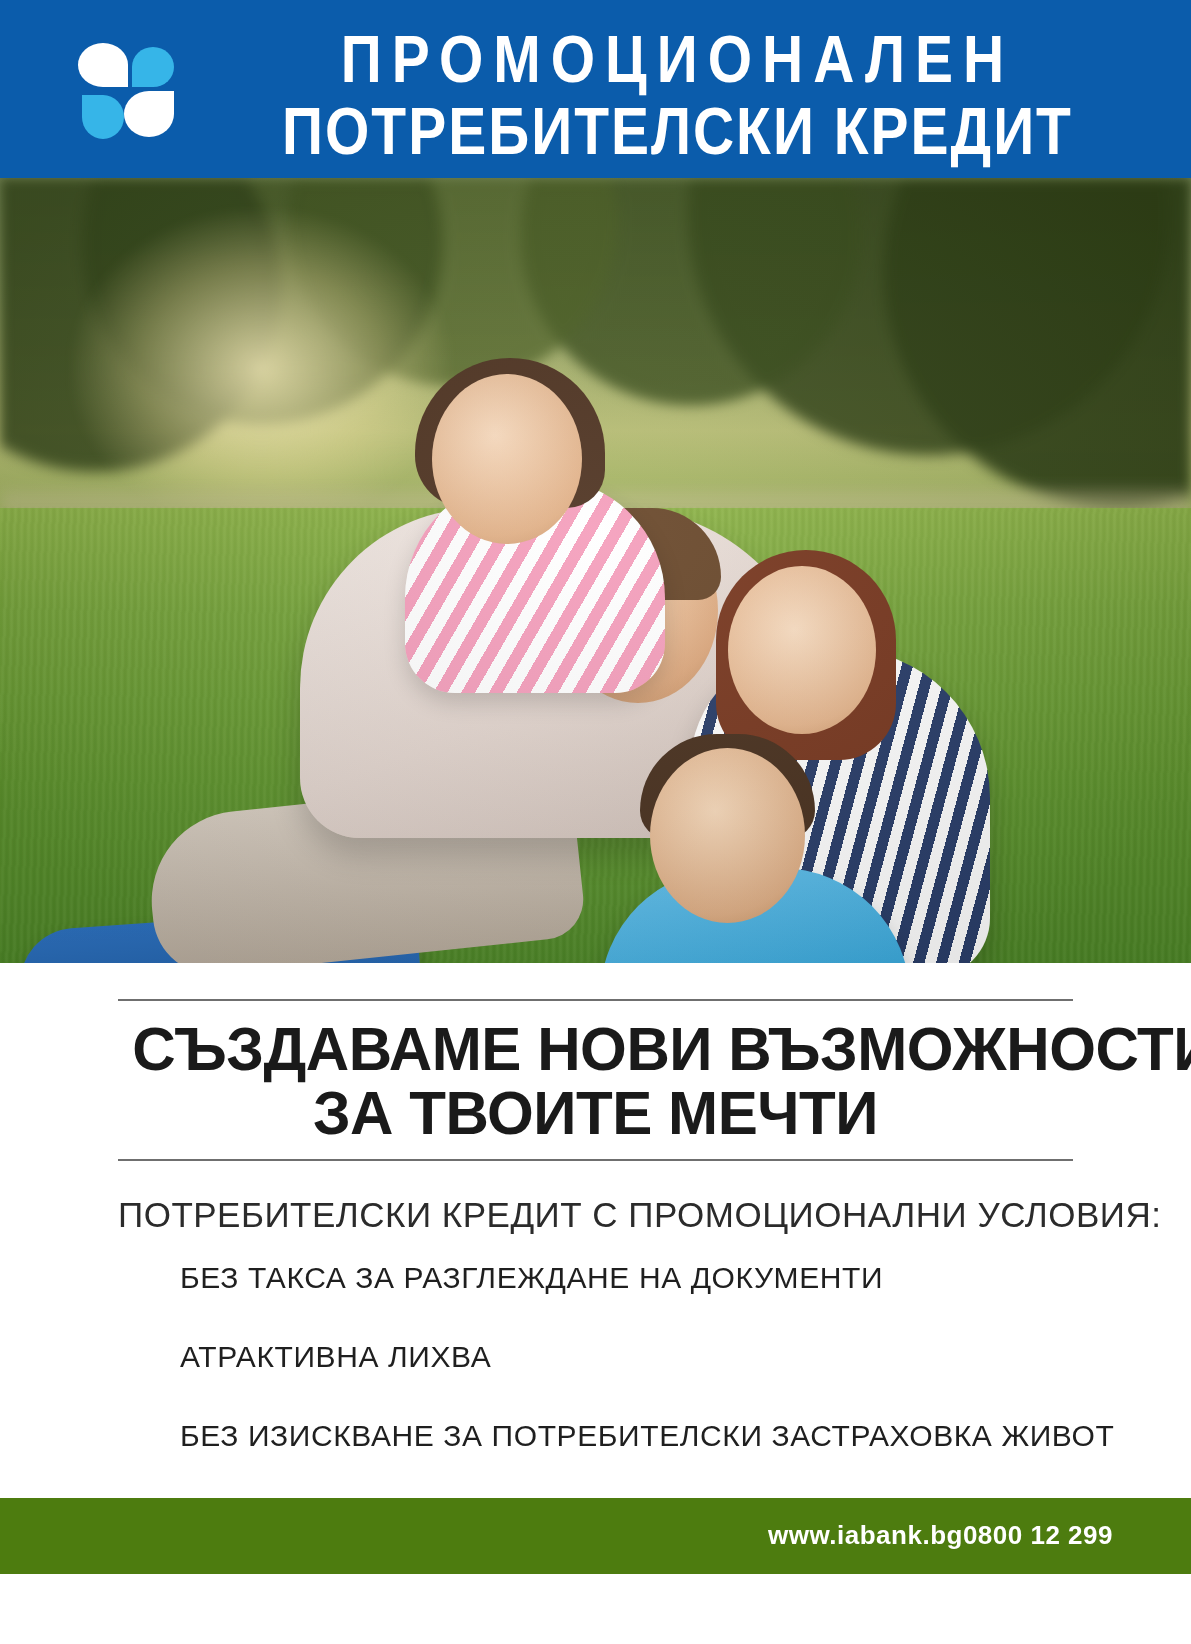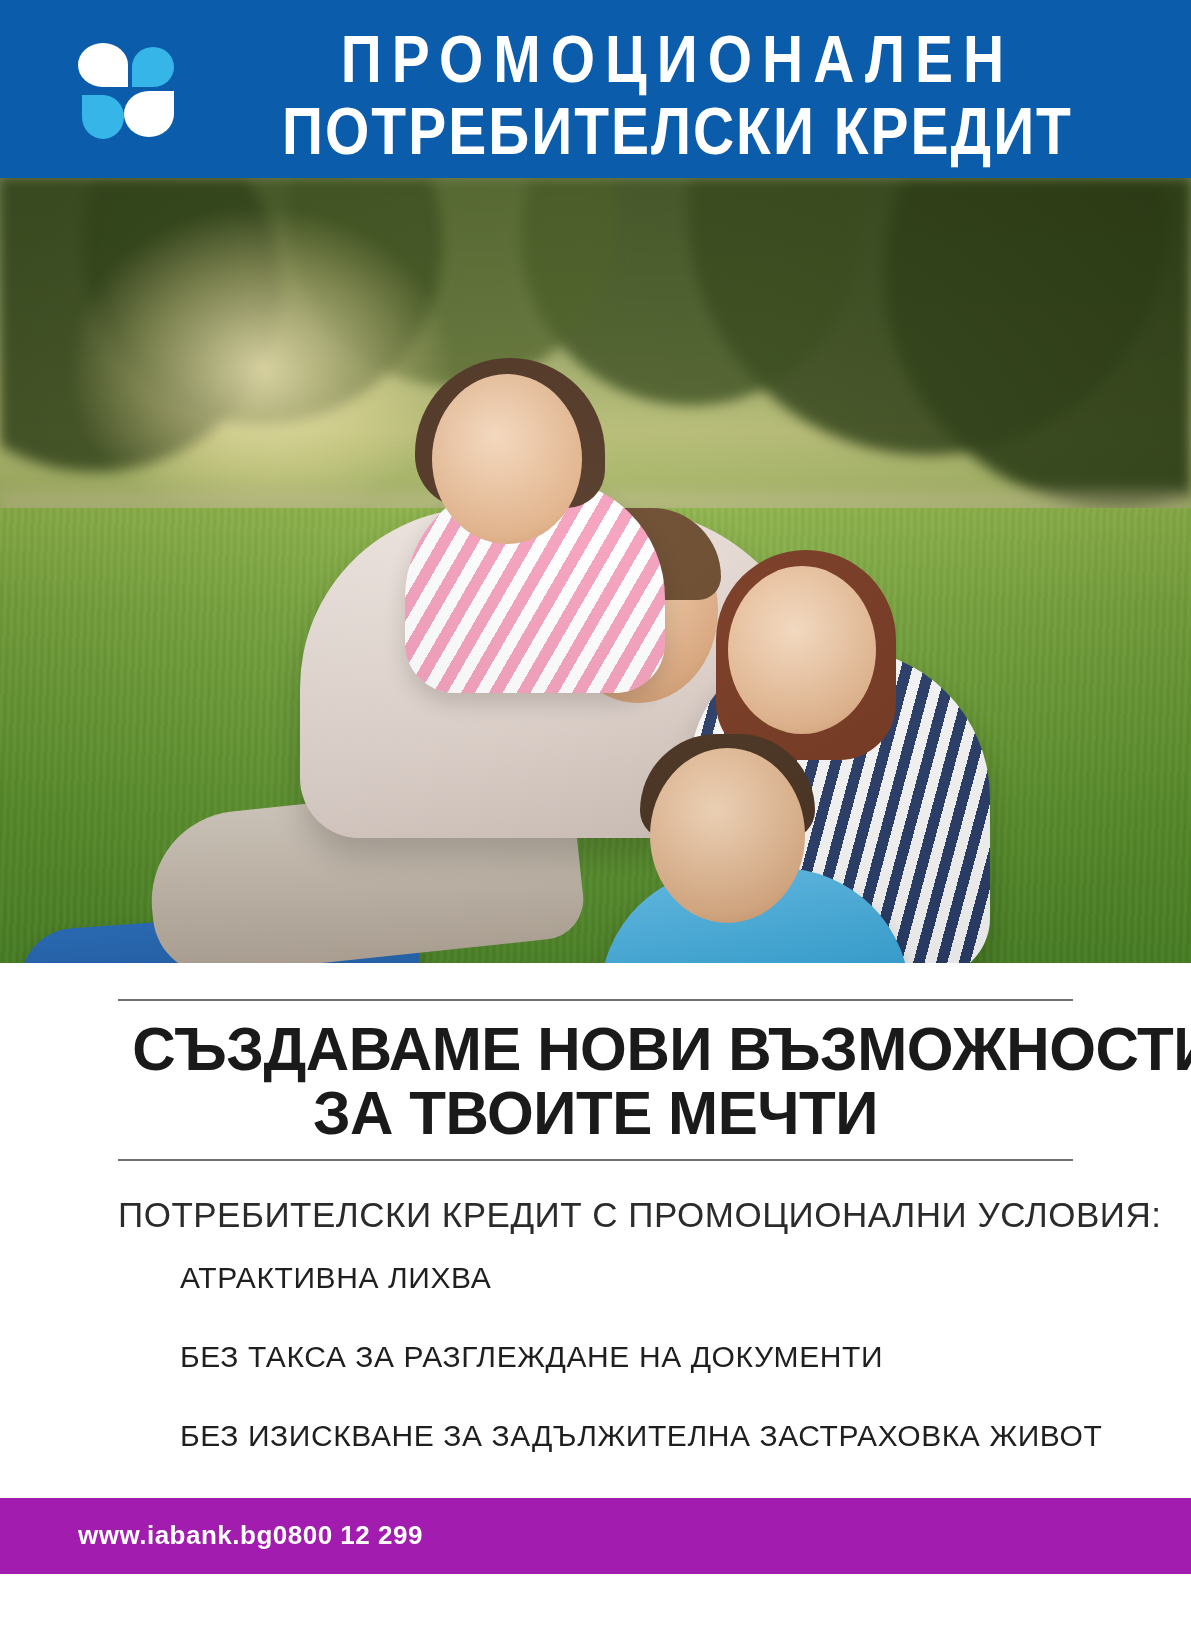--- a/index.html
+++ b/index.html
@@ -300,25 +300,25 @@
     right: 0; bottom: 2%; width: 52%; height: 48%;
     background: var(--dark);
     border-radius: 50% 0 50% 50%;
   }
   .header-logo .mark { --dark: #ffffff; --light: #36b5e8; }
   .bullet-icon .mark { --dark: #0b5cab; --light: #2aa9e0; }
 
   
   .footer {
     height: 76px;
-    background: #a21caf;
+    background: #4d7c0f;
     color: #ffffff;
     display: flex;
     align-items: center;
-    justify-content: flex-start;
+    justify-content: flex-end;
     padding: 0 78px;
     box-sizing: border-box;
     flex: 0 0 auto;
     font-weight: bold;
     font-size: 26px;
     letter-spacing: 0.5px;
   }
   .footer-left { text-align: left; }
   .footer-center { text-align: center; flex: 1 1 auto; }
   .footer-right { text-align: right; }
@@ -384,39 +384,39 @@
     <div class="subhead">ПОТРЕБИТЕЛСКИ КРЕДИТ С ПРОМОЦИОНАЛНИ УСЛОВИЯ:</div>
 
     <div class="bullets">
 
       <div class="bullet">
         <span class="bullet-icon">
           <span class="mark">
             <i class="m-tl"></i><i class="m-tr"></i><i class="m-bl"></i><i class="m-br"></i>
           </span>
         </span>
-        <span class="bullet-text">АТРАКТИВНА ЛИХВА</span>
+        <span class="bullet-text">БЕЗ ТАКСА ЗА РАЗГЛЕЖДАНЕ НА ДОКУМЕНТИ</span>
       </div>
 
       <div class="bullet">
         <span class="bullet-icon">
           <span class="mark">
             <i class="m-tl"></i><i class="m-tr"></i><i class="m-bl"></i><i class="m-br"></i>
           </span>
         </span>
-        <span class="bullet-text">БЕЗ ТАКСА ЗА РАЗГЛЕЖДАНЕ НА ДОКУМЕНТИ</span>
+        <span class="bullet-text">АТРАКТИВНА ЛИХВА</span>
       </div>
 
       <div class="bullet">
         <span class="bullet-icon">
           <span class="mark">
             <i class="m-tl"></i><i class="m-tr"></i><i class="m-bl"></i><i class="m-br"></i>
           </span>
         </span>
-        <span class="bullet-text">БЕЗ ИЗИСКВАНЕ ЗА ЗАДЪЛЖИТЕЛНА ЗАСТРАХОВКА ЖИВОТ</span>
+        <span class="bullet-text">БЕЗ ИЗИСКВАНЕ ЗА ПОТРЕБИТЕЛСКИ ЗАСТРАХОВКА ЖИВОТ</span>
       </div>
 
     </div>
   </div>
 
   <div class="footer">
     <div class="footer-left">www.iabank.bg</div>
     <div class="footer-right">0800 12 299</div>
   </div>
 

